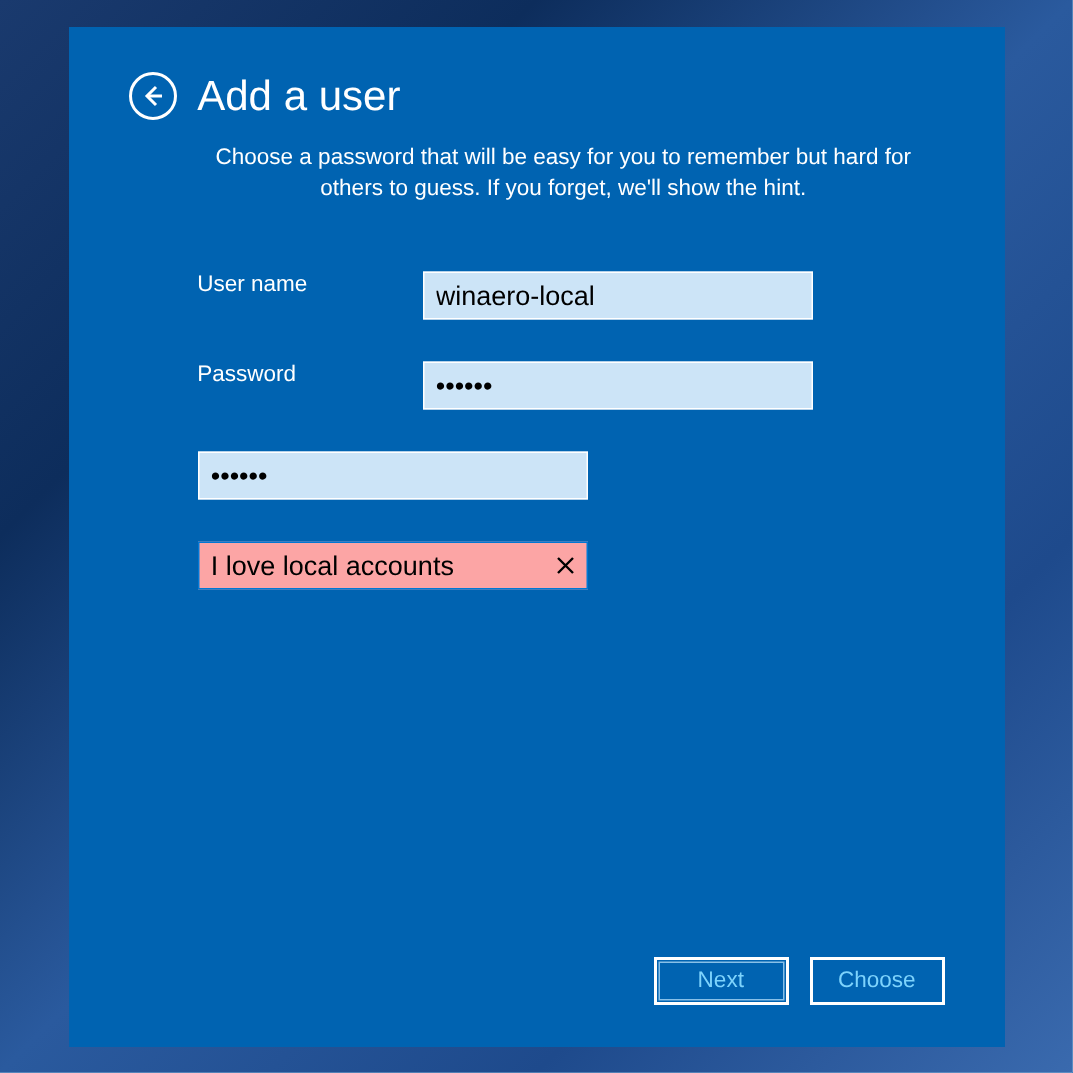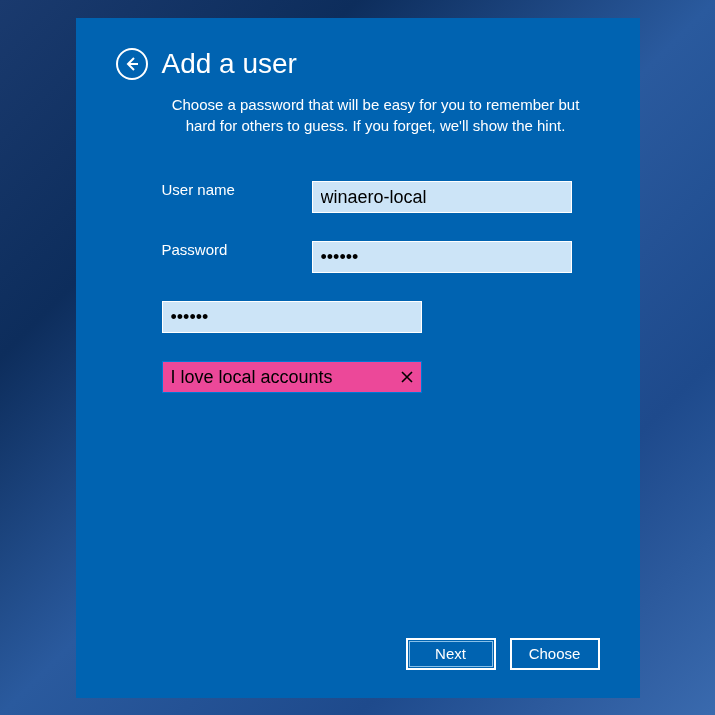--- a/index.html
+++ b/index.html
@@ -12,21 +12,21 @@
       height: 715px;
       font-family: "Segoe UI", Tahoma, sans-serif;
       background: linear-gradient(135deg, #1a3a6e 0%, #0d2d5c 25%, #2a5a9e 50%, #1e4a8c 75%, #3a6aae 100%);
       display: flex;
       align-items: center;
       justify-content: center;
       overflow: hidden;
     }
     .dialog {
       background: #0063B1;
-      width: 564px;
+      width: 624px;
       height: 680px;
       padding: 30px 40px 24px 40px;
       display: flex;
       flex-direction: column;
       color: #ffffff;
       position: relative;
     }
     .header {
       display: flex;
       align-items: center;
@@ -79,21 +79,21 @@
       height: 32px;
       border: 1px solid #ffffff;
       background: #cce4f7;
       color: #000000;
       font-size: 18px;
       padding: 4px 8px;
       font-family: "Segoe UI", Tahoma, sans-serif;
       outline: none;
     }
     .text-input.active {
-      background: #ec4899;
+      background: #fca5a5;
       border: 1px solid #0078D4;
       padding-right: 30px;
     }
     .input-wrap {
       position: relative;
       width: 260px;
     }
     .clear-btn {
       position: absolute;
       right: 0;
@@ -113,21 +113,21 @@
       justify-content: flex-end;
       gap: 14px;
       padding-right: 0;
       padding-bottom: 4px;
     }
     .btn {
       min-width: 90px;
       height: 32px;
       border: 2px solid #ffffff;
       background: #0063B1;
-      color: #ffffff;
+      color: #7dd3fc;
       font-size: 15px;
       font-family: "Segoe UI", Tahoma, sans-serif;
       cursor: pointer;
       padding: 0 16px;
     }
     .btn.primary {
       border: 2px solid #ffffff;
       outline: 1px solid #88c0e8;
       outline-offset: -4px;
     }

